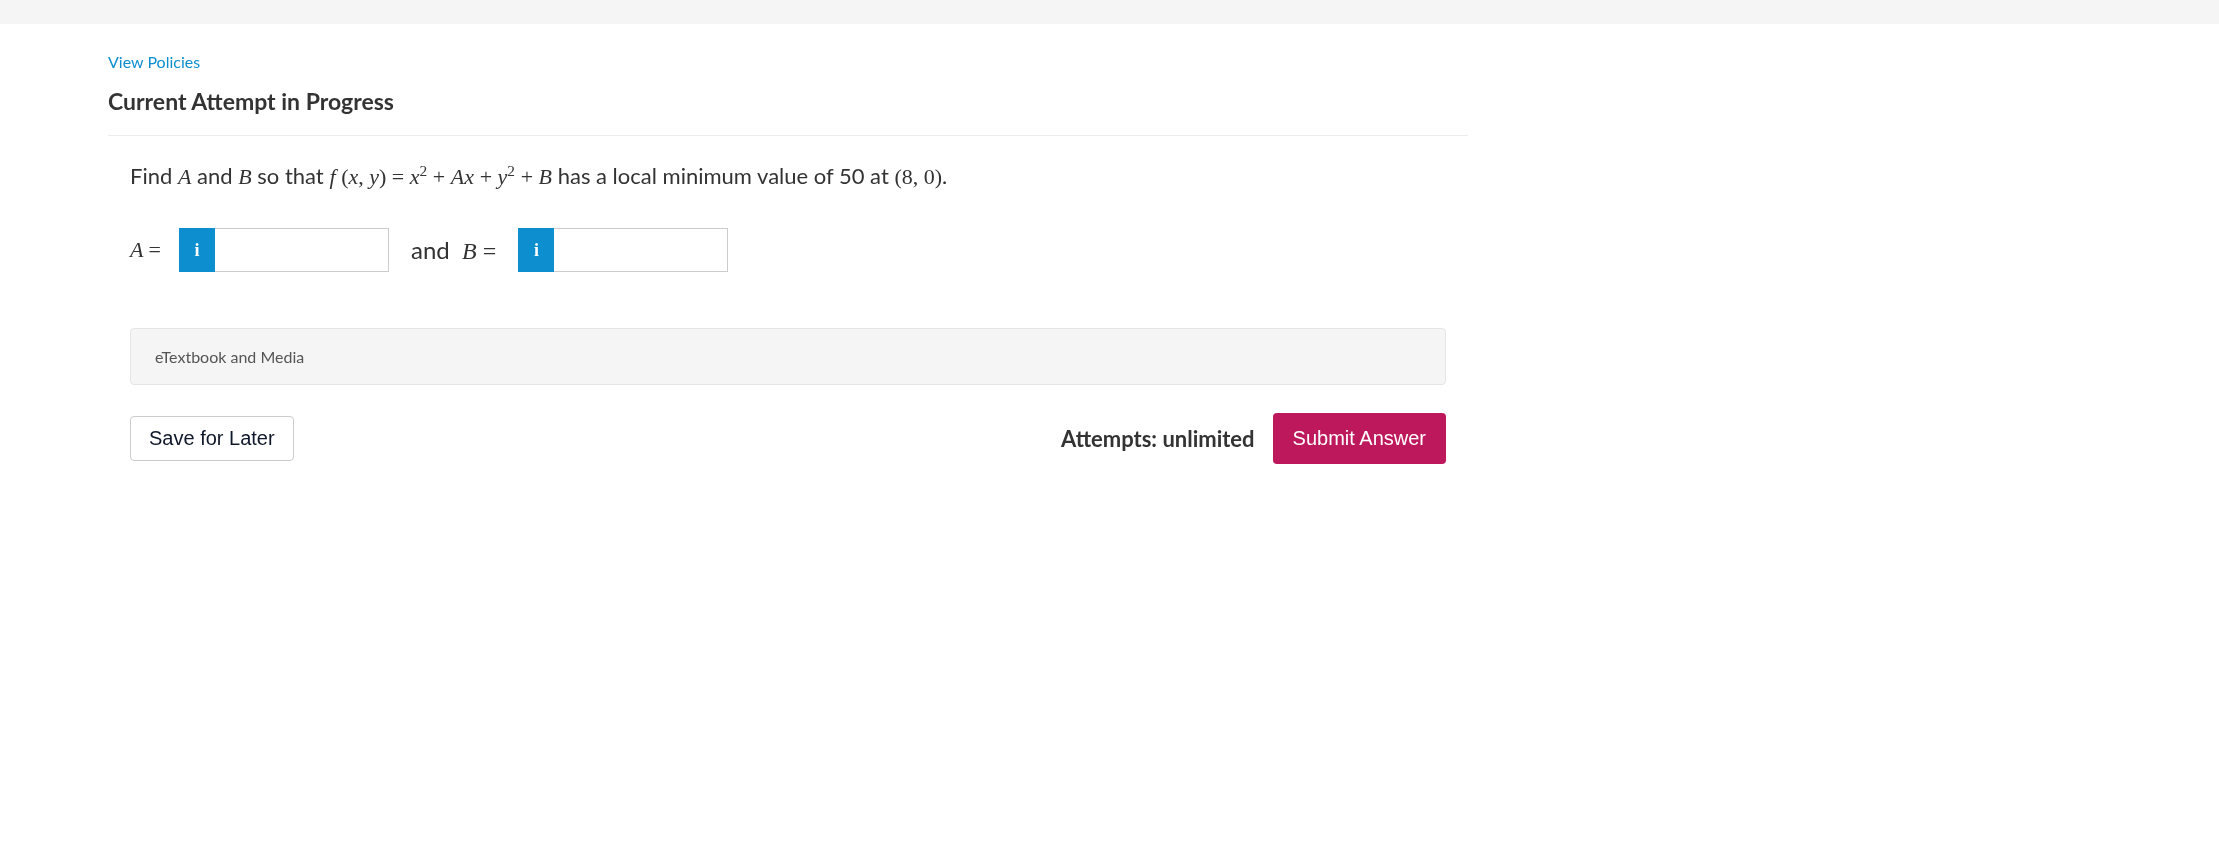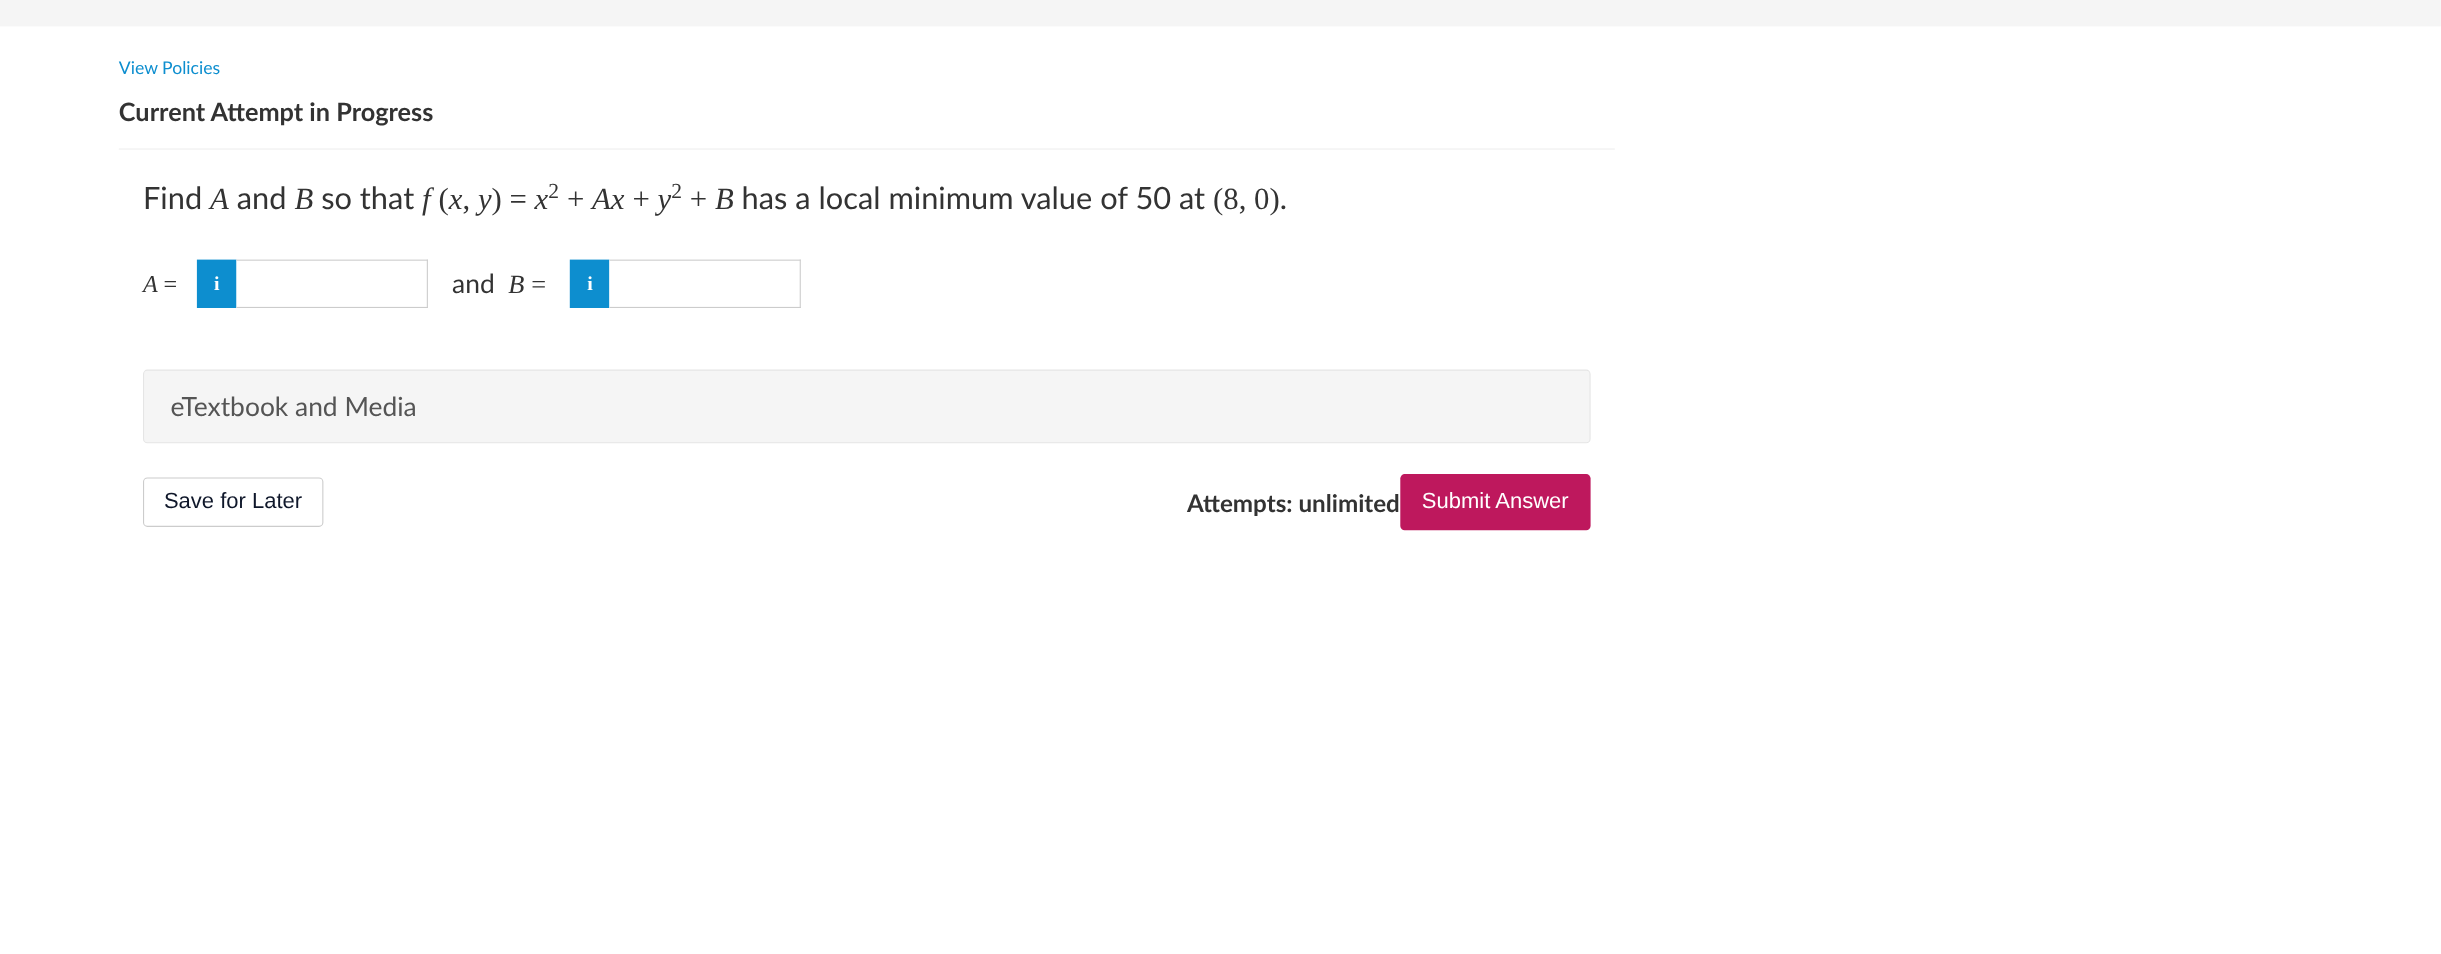--- a/index.html
+++ b/index.html
@@ -32,21 +32,21 @@
     font-size: 23px;
     color: #333333;
     margin-top: 6px;
     margin-bottom: 20px;
   }
   .question-panel {
     border-top: 1px solid #eeeeee;
     padding: 26px 22px 30px 22px;
   }
   .question-text {
-    font-size: 28px;
+    font-size: 22px;
     color: #333333;
     margin-bottom: 38px;
   }
   .math-i { font-family: "Times New Roman", Times, serif; font-style: italic; }
   .math-r { font-family: "Times New Roman", Times, serif; font-style: normal; }
   sup { font-size: 0.7em; }
   .answer-row {
     display: flex;
     align-items: center;
     gap: 0;
@@ -84,21 +84,21 @@
   }
   .and-sep {
     margin: 0 22px 0 22px;
     font-size: 24px;
   }
   .resources-bar {
     background: #f5f5f5;
     border: 1px solid #e5e5e5;
     border-radius: 4px;
     padding: 18px 24px;
-    font-size: 24px;
+    font-size: 16px;
     color: #555555;
     cursor: pointer;
     margin-bottom: 28px;
   }
   .action-row {
     display: flex;
     align-items: center;
     justify-content: space-between;
   }
   .save-btn {
@@ -106,20 +106,21 @@
     border: 1px solid #cccccc;
     border-radius: 4px;
     padding: 10px 18px;
     font-size: 20px;
     color: #0f172a;
     cursor: pointer;
   }
   .right-actions {
     display: flex;
     align-items: center;
+    gap: 18px;
   }
   .attempts-text {
     font-weight: 700;
     font-size: 22px;
     color: #333333;
   }
   .submit-btn {
     background: #be185d;
     color: #ffffff;
     border: none;

